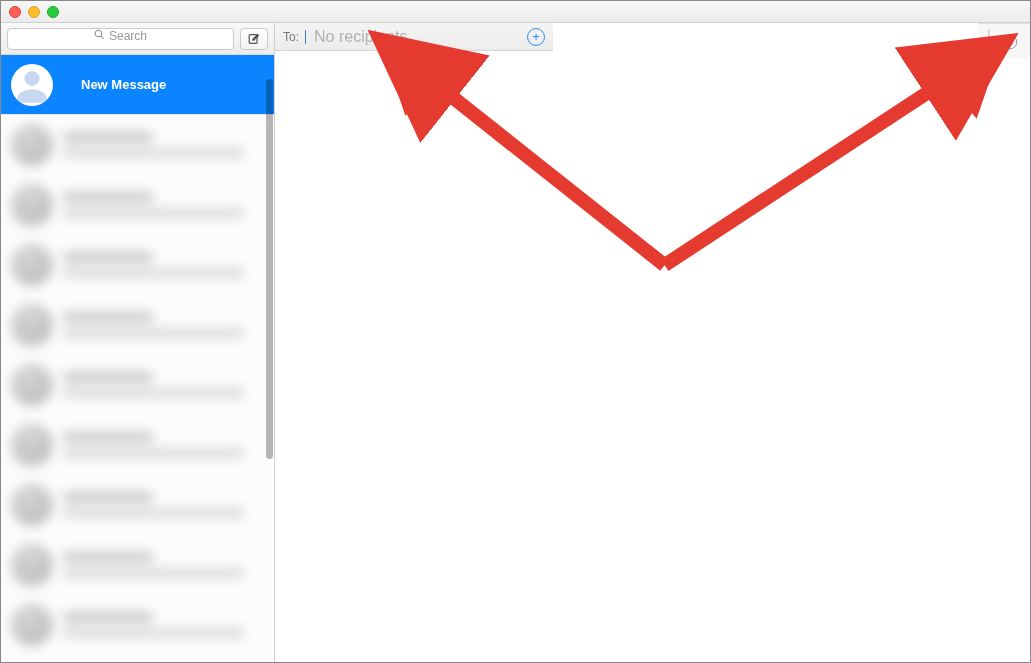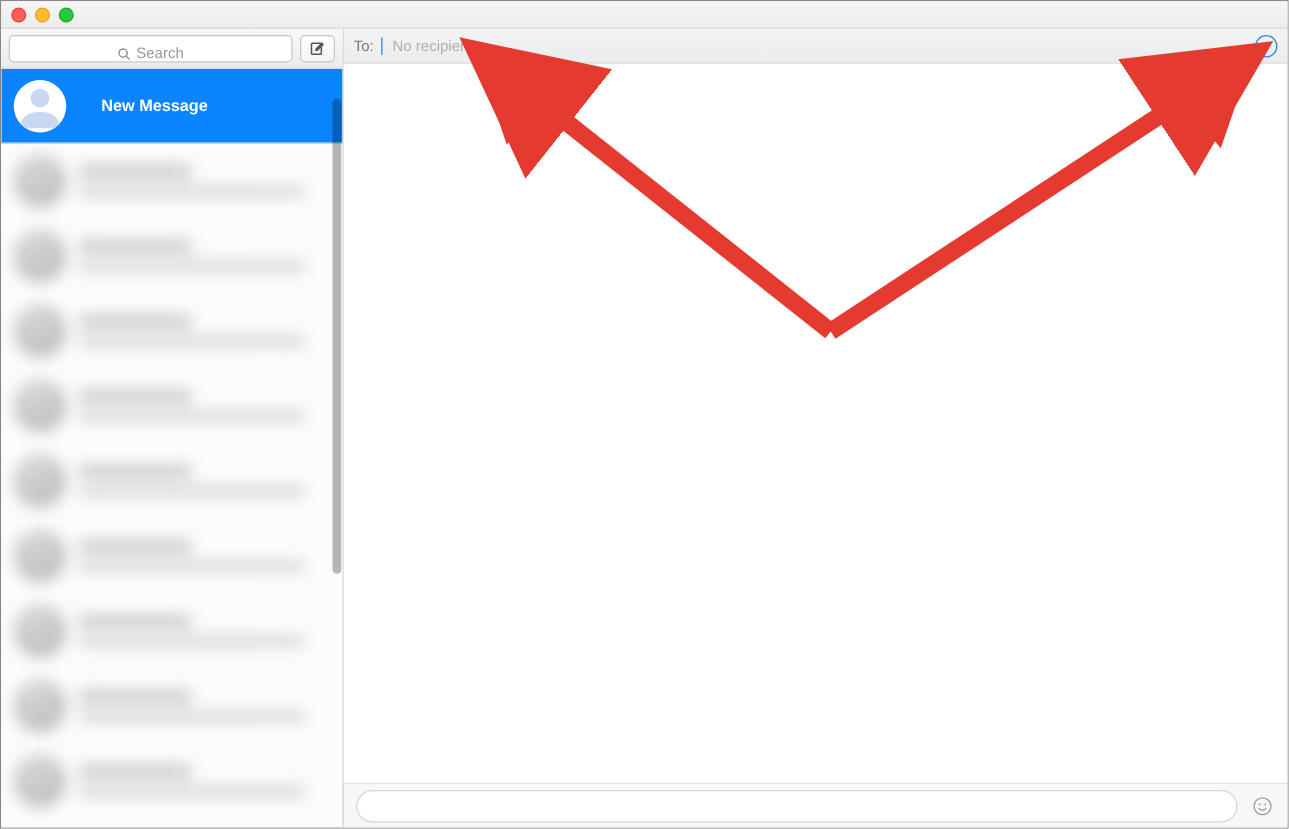--- a/index.html
+++ b/index.html
@@ -55,21 +55,21 @@
       background: linear-gradient(#f8f8f8,#ececec);
       border-bottom: 1px solid #d8d8d8;
     }
     .search-wrap {
       flex: 1;
       height: 22px;
       background: #fff;
       border: 1px solid #c8c8c8;
       border-radius: 4px;
       display: flex;
-      align-items: flex-end;
+      align-items: flex-start;
       justify-content: center;
       color: #999;
       font-size: 12px;
       gap: 4px;
     }
     .search-wrap svg { width: 11px; height: 11px; fill: #888; }
     .compose-btn {
       width: 28px;
       height: 22px;
       background: linear-gradient(#ffffff,#f3f3f3);
@@ -138,40 +138,39 @@
       top: 56px;
       width: 7px;
       height: 380px;
       background: rgba(0,0,0,0.28);
       border-radius: 4px;
     }
     
     .main {
       flex: 1;
       display: flex;
-      flex-direction: column;
       background: #fff;
       justify-content: flex-end;
     }
     .to-bar {
       height: 28px;
       background: linear-gradient(#f4f4f4,#ececec);
       border-bottom: 1px solid #d4d4d4;
       display: flex;
       align-items: center;
       padding: 0 8px;
       font-size: 12px;
       gap: 6px;
     }
     .to-label { color: #777; }
     .to-input {
       flex: 1;
       border: none;
       background: transparent;
-      font-size: 12px;
+      font-size: 16px;
       outline: none;
       color: #333;
     }
     .to-input::placeholder { color: #b0b0b0; }
     .cursor-caret {
       width: 1px; height: 14px; background:#3b7dd8; margin-right:2px;
     }
     .add-contact {
       width: 18px; height: 18px;
       border: 1.3px solid #2a8ef4;

